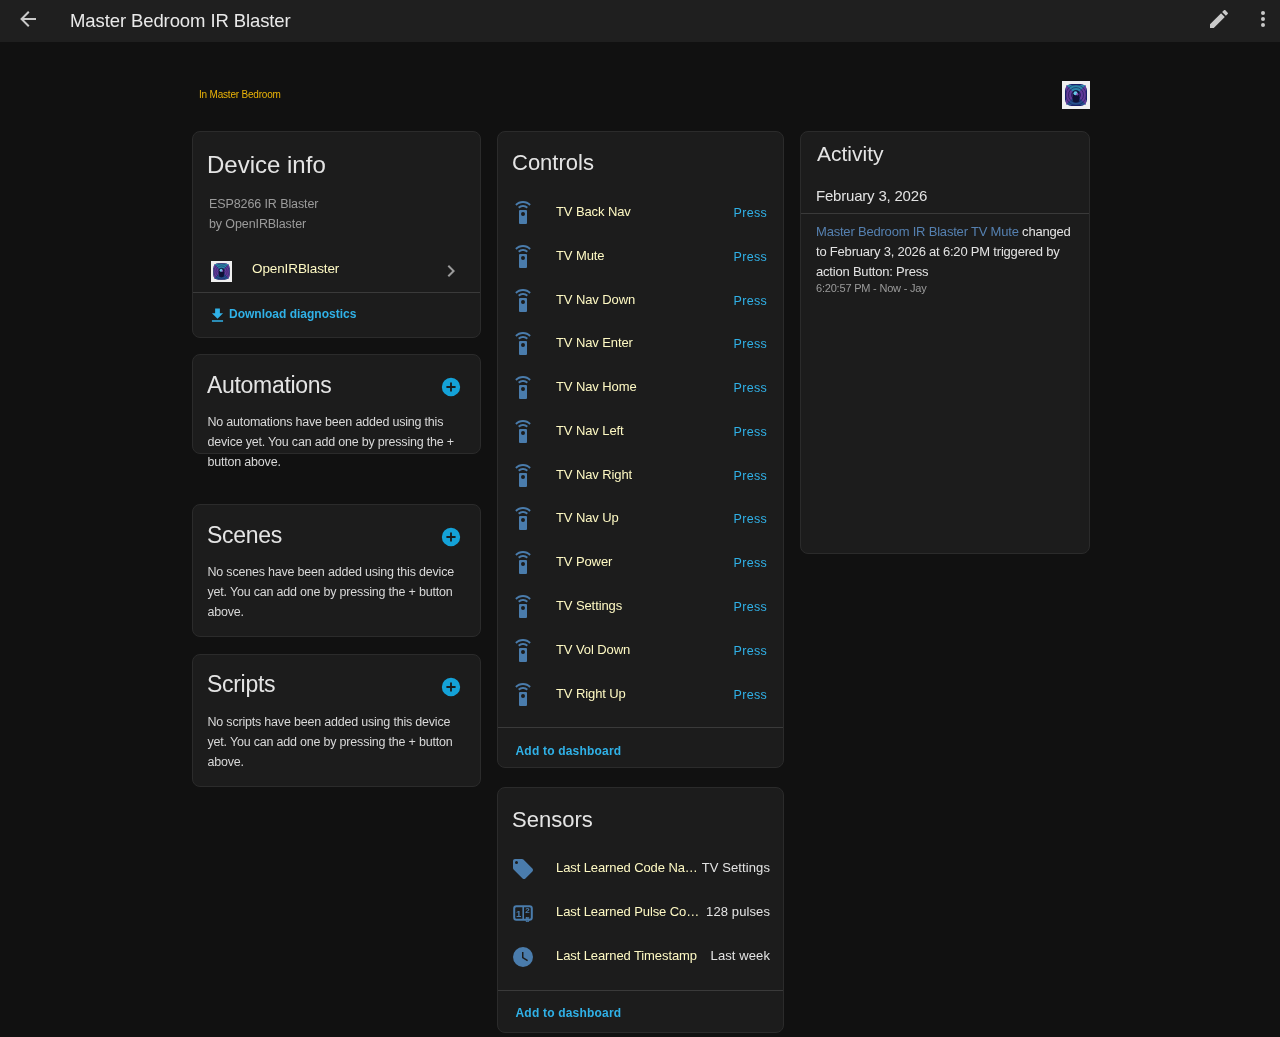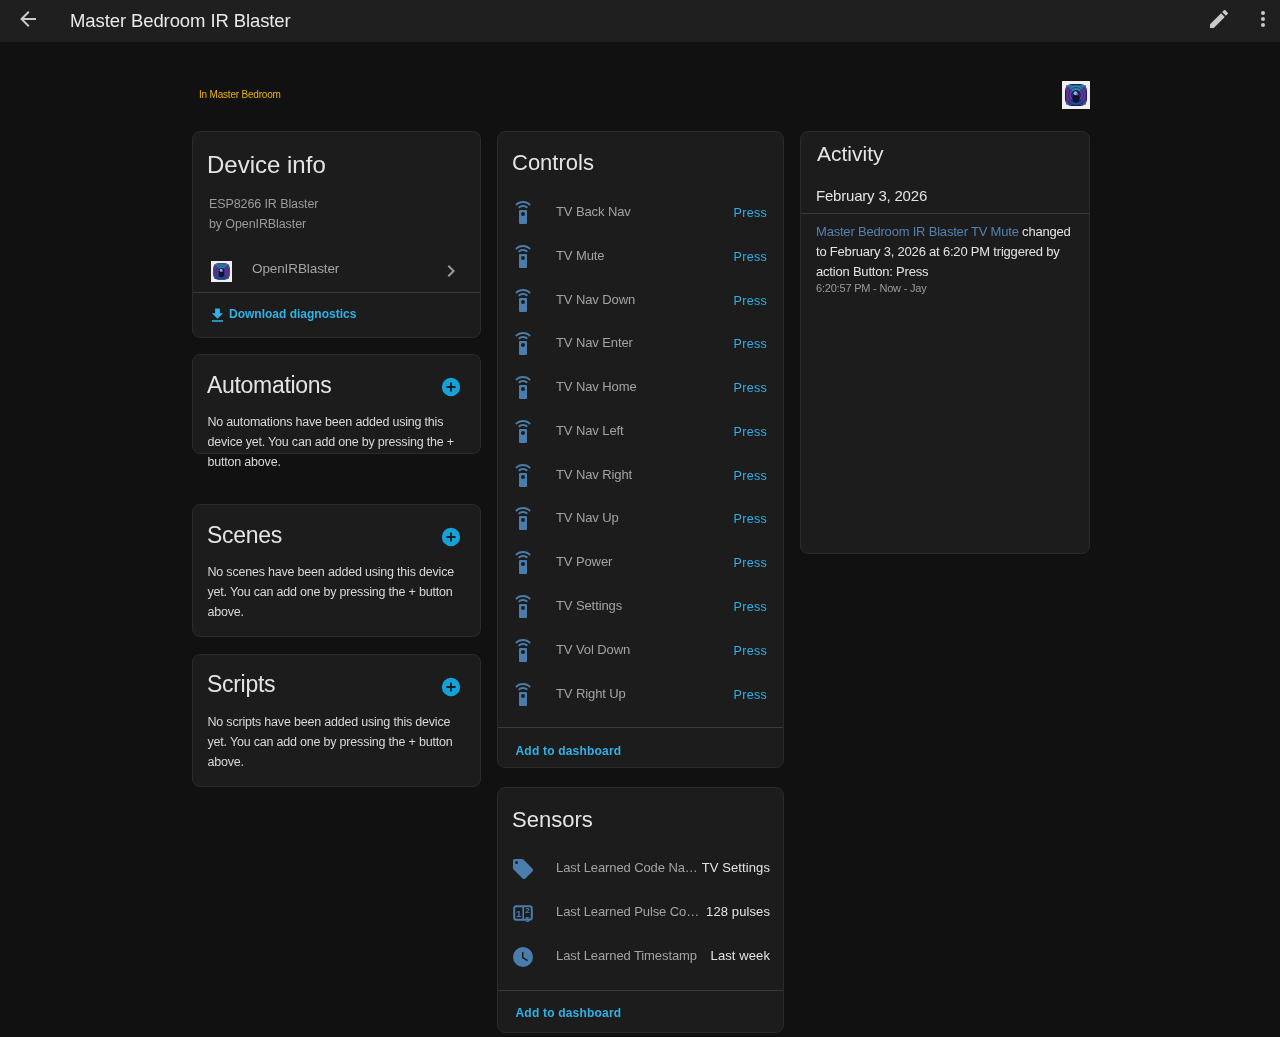--- a/index.html
+++ b/index.html
@@ -7,21 +7,21 @@
     font-family:"Liberation Sans", sans-serif; }
   .abs { position:absolute; }
   .card { position:absolute; background:#1c1c1c; border:1px solid #2b2b2b;
     border-radius:8px;margin-top:8px; }
   .ctitle { position:absolute; left:14px; font-size:24px; font-weight:400;
     color:#e4e4e4; line-height:1; letter-spacing:0px; white-space:nowrap; }
   .stitle { position:absolute; left:14px; font-size:22px; font-weight:400;
     color:#e4e4e4; line-height:1; letter-spacing:0px; white-space:nowrap; }
   .divider { position:absolute; left:0; right:0; height:1px; background:#3a3a3a; }
   .icon { position:absolute; }
-  .rowname { position:absolute; font-size:13px; color:#a3a3a3; line-height:18px;
+  .rowname { position:absolute; font-size:13px; color:#fef9c3; line-height:18px;
     white-space:nowrap; letter-spacing:-0.1px; }
   .press { position:absolute; right:16px; font-size:12.5px; font-weight:400;
     color:#30b1e7; line-height:18px; letter-spacing:0.3px;text-align:center; }
   .rowval { position:absolute; right:13px; font-size:13px; color:#e3e3e3;
     line-height:18px; white-space:nowrap; letter-spacing:0.1px; }
   .body13 { position:absolute; left:14.5px; font-size:12.5px; color:#d8d8d8;
     line-height:20px; letter-spacing:-0.2px; white-space:nowrap; }
   .addvb { position:absolute; left:17.5px; font-size:12px; font-weight:700;
     color:#30b1e7; line-height:20px; letter-spacing:0.2px; }
 </style>

